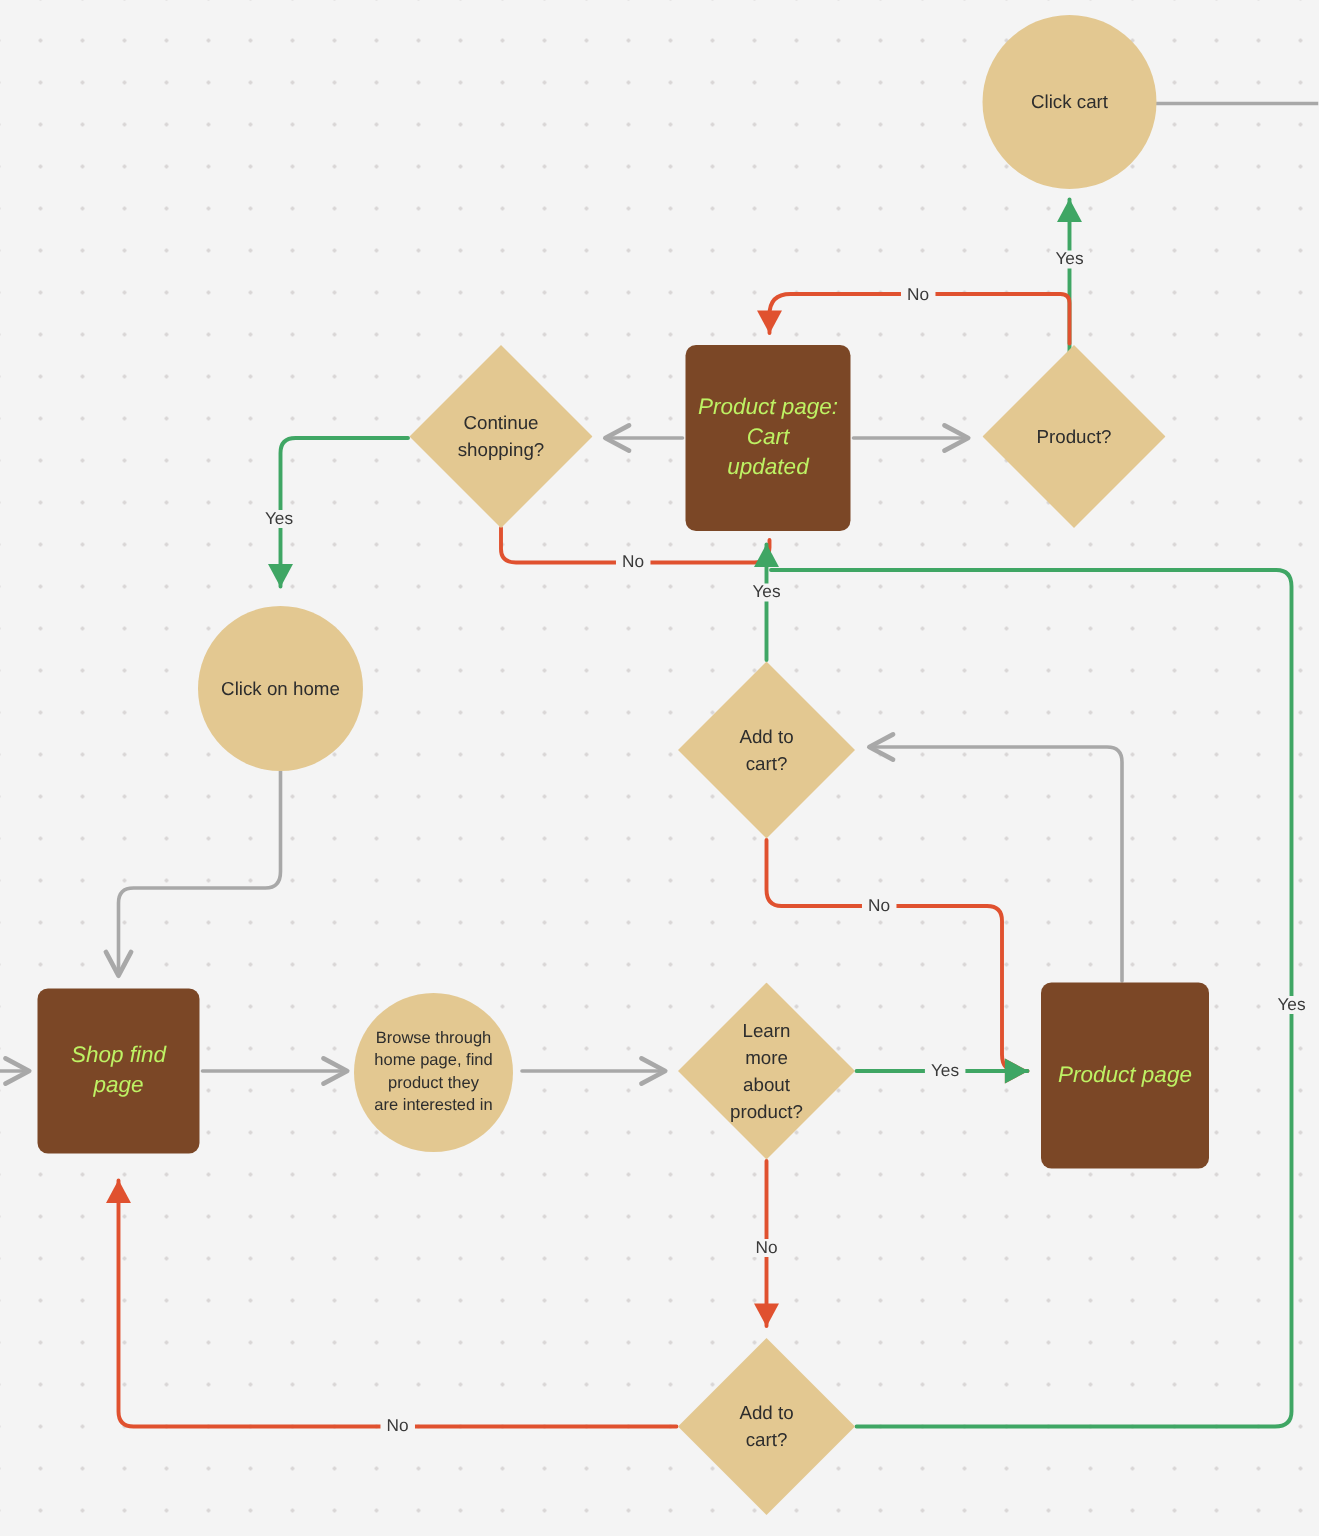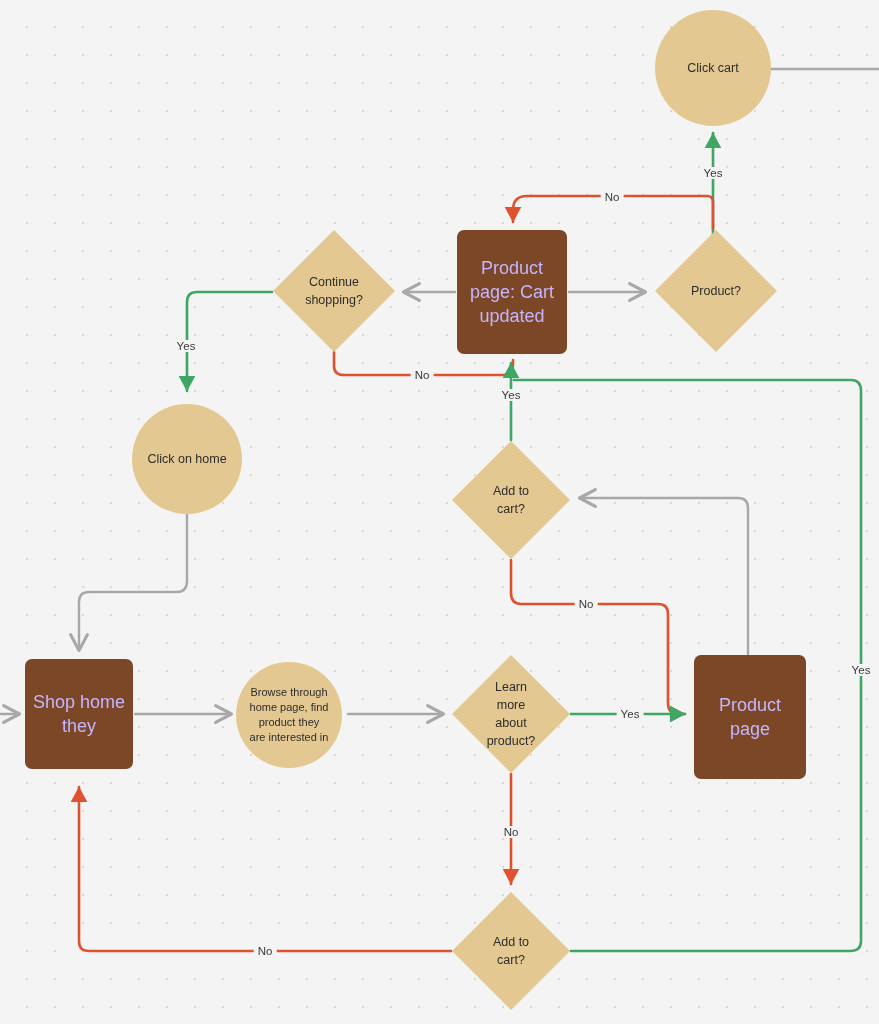--- a/index.html
+++ b/index.html
@@ -39,22 +39,23 @@
     line-height: 1.35;
   }
   .node-label {
     position: relative;
     z-index: 2;
     padding: 0 6px;
     white-space: pre-line;
   }
   .rect {
     border-radius: 7px;
-    color: #c4b5fd;
-    font-size: 18px;
+    color: #bef264;
+    font-size: 15px;
+    font-style: italic;
   }
   .circle {
     border-radius: 50%;
     color: #2d2d2d;
     font-size: 12.5px;
   }
   .diamond-wrap {
     position: absolute;
     display: flex;
     align-items: center;
@@ -174,21 +175,21 @@
 
   <div class="diamond-wrap" style="left:452px; top:441px; width:118px; height:118px;">
     <svg class="diamond-shape" viewBox="0 0 100 100" preserveAspectRatio="none">
       <polygon points="50,0 100,50 50,100 0,50" fill="#e3c891"></polygon>
     </svg>
     <span class="diamond-label">Add to
 cart?</span>
   </div>
 
   <div class="node rect" style="left:25px; top:659px; width:108px; height:110px; background:#7b4726;">
-    <span class="node-label">Shop home they</span>
+    <span class="node-label">Shop find page</span>
   </div>
 
   <div class="node circle" style="left:236px; top:662px; width:106px; height:106px; background:#e3c891; font-size:11px;">
     <span class="node-label" style="padding:0 2px;">Browse through
 home page, find
 product they
 are interested in</span>
   </div>
 
   <div class="diamond-wrap" style="left:452px; top:655px; width:118px; height:118px;">

